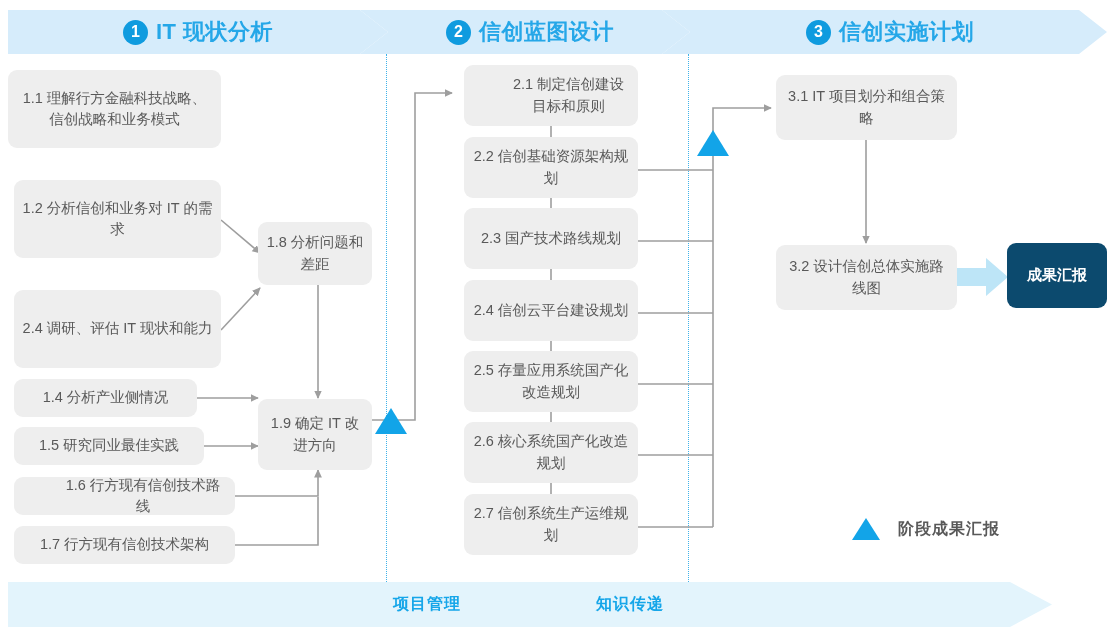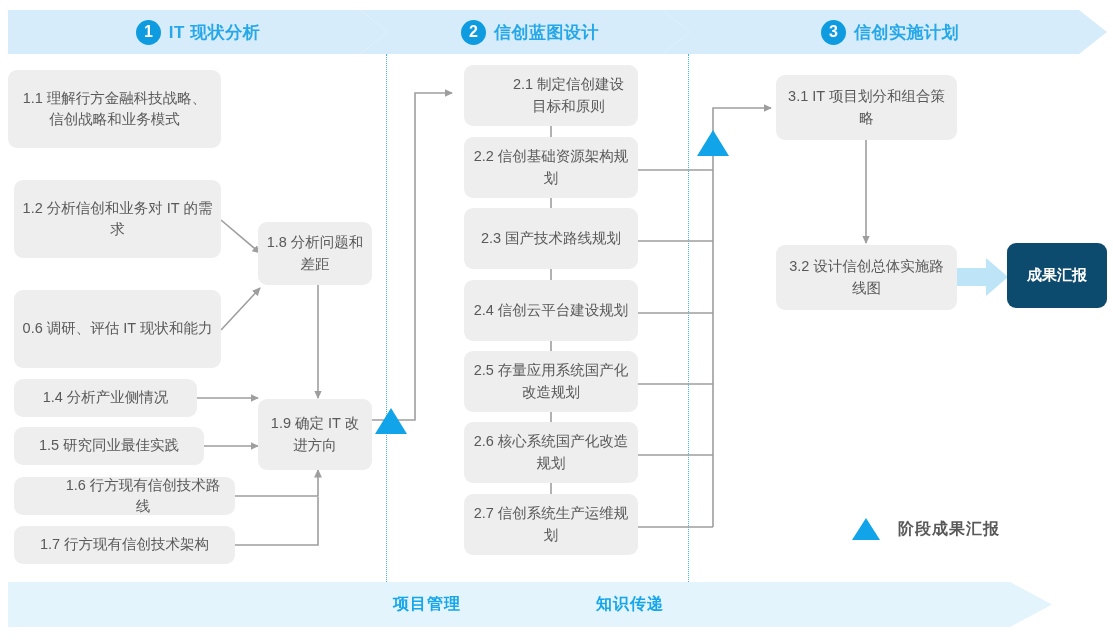--- a/index.html
+++ b/index.html
@@ -38,21 +38,21 @@
     white-space:nowrap;
   }
   .phase-num{
     width:25px;height:25px;border-radius:50%;
     background:#0f9bdf;color:#ffffff;
     font-size:16px;font-weight:bold;
     display:flex;align-items:center;justify-content:center;
     line-height:1;
   }
   .phase-text{
-    color:#25a7e8;font-size:17px;font-weight:bold;letter-spacing:.5px;
+    color:#25a7e8;font-size:22px;font-weight:bold;letter-spacing:.5px;
   }
 
   
   .dotted-div{
     width:0;border-left:1.5px dotted #3fb3ea;
   }
 
   
   .pbox{
     background:#eeeeee;
@@ -193,21 +193,21 @@
     <path d="M957,268 L986,268 L986,258 L1008,277 L986,296 L986,286 L957,286 z" fill="#bde5f7"></path>
   </svg>
 
   <div class="abs pbox" style="left:8px;top:70px;width:213px;height:78px;">
     <span>1.1 理解行方金融科技战略、信创战略和业务模式</span>
   </div>
   <div class="abs pbox" style="left:14px;top:180px;width:207px;height:78px;">
     <span>1.2 分析信创和业务对 IT 的需求</span>
   </div>
   <div class="abs pbox" style="left:14px;top:290px;width:207px;height:78px;">
-    <span>0.6 调研、评估 IT 现状和能力</span>
+    <span>2.4 调研、评估 IT 现状和能力</span>
   </div>
   <div class="abs pbox" style="left:14px;top:379px;width:183px;height:38px;">
     <span>1.4 分析产业侧情况</span>
   </div>
   <div class="abs pbox" style="left:14px;top:427px;width:190px;height:38px;">
     <span>1.5 研究同业最佳实践</span>
   </div>
   <div class="abs pbox" style="left:14px;top:477px;width:221px;height:38px;padding-left:45px;">
     <span>1.6 行方现有信创技术路线</span>
   </div>

